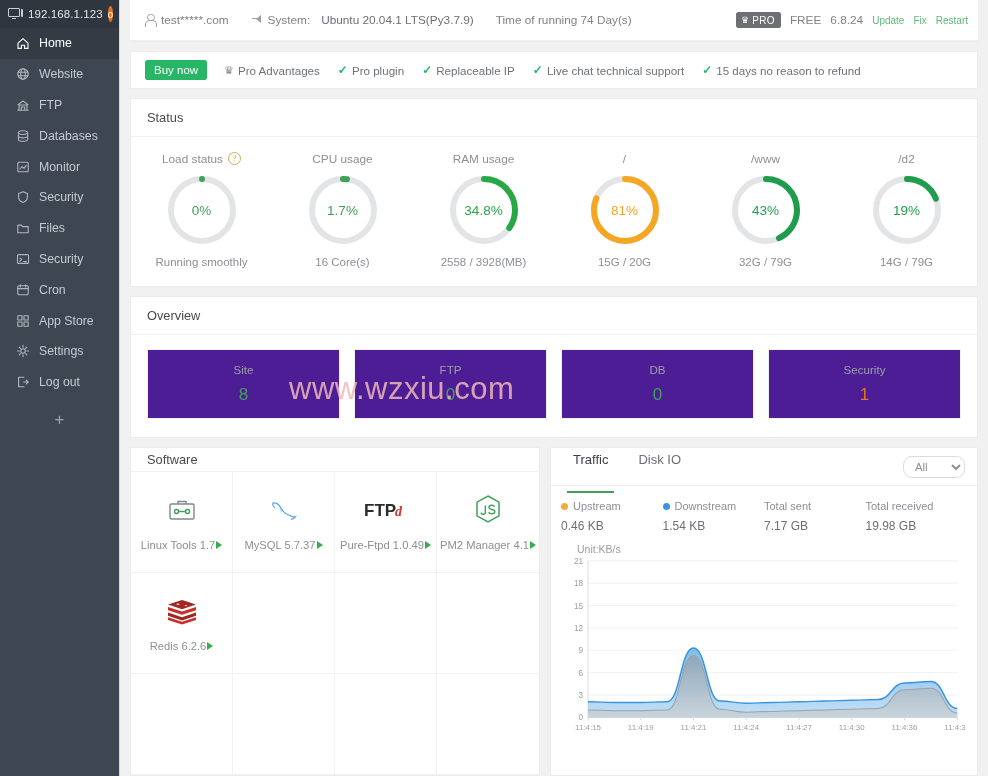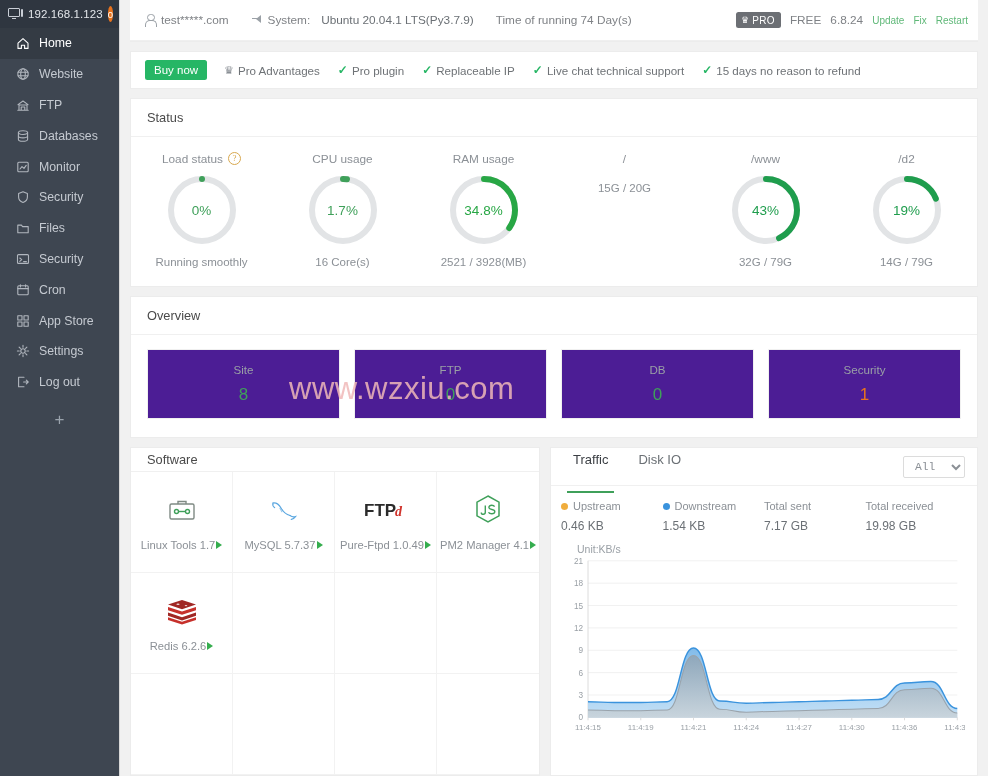--- a/index.html
+++ b/index.html
@@ -200,21 +200,21 @@
   }
   .tab {
     font-size: 13px; color: #6b7075; padding: 0 6px;
     height: 52px; line-height: 38px; cursor: pointer; margin-right: 18px;
   }
   .tab.active { color: #3b3f44; border-bottom: 2px solid #3fa05a; }
   .sel-wrap { margin-left: auto; }
   .sel {
     width: 62px; height: 22px; border: 1px solid #dcdcdc; background: #fff;
     font-size: 11.3px; color: #8b9096; padding: 0 4px 0 7px;
-    font-family: Liberation Mono, monospace; border-radius: 2px;
+    font-family: Liberation Sans, sans-serif; border-radius: 9px;
   }
 
   
   .tstats { display: flex; padding: 14px 10px 4px 10px; }
   .tstat { flex: 1; display: flex; flex-direction: column; align-items: flex-start; gap: 7px; }
   .tstat-label {
     font-size: 11px; color: #8b9096; display: flex; align-items: center; gap: 5px;
   }
   .dot { width: 7px; height: 7px; border-radius: 50%; display: inline-block; }
   .tstat-val { font-size: 12px; color: #6b7075; }
@@ -415,25 +415,32 @@
           <div class="gauge-title">
             <span>RAM usage</span>
           </div>
           <div class="gauge-ring">
             <svg width="74" height="74" viewBox="0 0 74 74">
               <circle cx="37" cy="37" r="31" fill="none" stroke="#e2e4e6" stroke-width="6"></circle>
               <circle cx="37" cy="37" r="31" fill="none" stroke="#28a745" stroke-width="6" stroke-linecap="round" stroke-dasharray="67.78 127.00"></circle>
             </svg>
             <div class="gauge-val" style="color:#28a745">34.8%</div>
           </div>
-          <div class="gauge-sub">2521 / 3928(MB)</div>
+          <div class="gauge-sub">2558 / 3928(MB)</div>
         </div>
         <div class="gauge-col">
           <div class="gauge-title">
             <span>/</span>
+          </div>
+          <div class="gauge-ring">
+            <svg width="74" height="74" viewBox="0 0 74 74">
+              <circle cx="37" cy="37" r="31" fill="none" stroke="#e2e4e6" stroke-width="6"></circle>
+              <circle cx="37" cy="37" r="31" fill="none" stroke="#f5a623" stroke-width="6" stroke-linecap="round" stroke-dasharray="157.77 37.01"></circle>
+            </svg>
+            <div class="gauge-val" style="color:#f5a623">81%</div>
           </div>
           <div class="gauge-sub">15G / 20G</div>
         </div>
         <div class="gauge-col">
           <div class="gauge-title">
             <span>/www</span>
           </div>
           <div class="gauge-ring">
             <svg width="74" height="74" viewBox="0 0 74 74">
               <circle cx="37" cy="37" r="31" fill="none" stroke="#e2e4e6" stroke-width="6"></circle>

